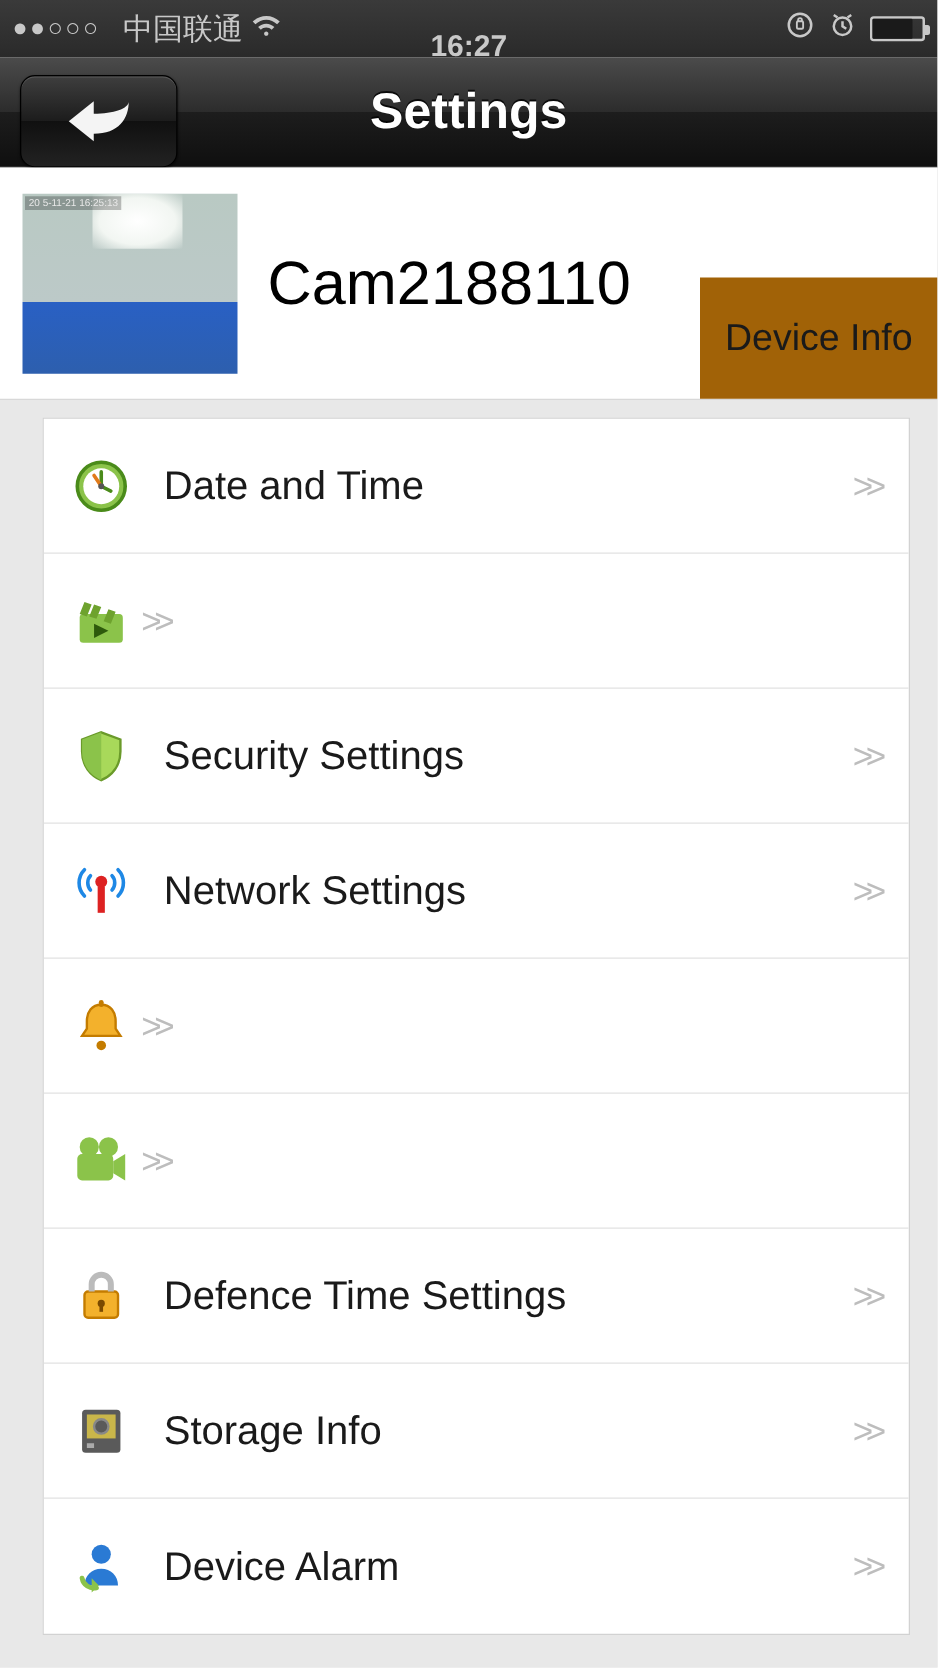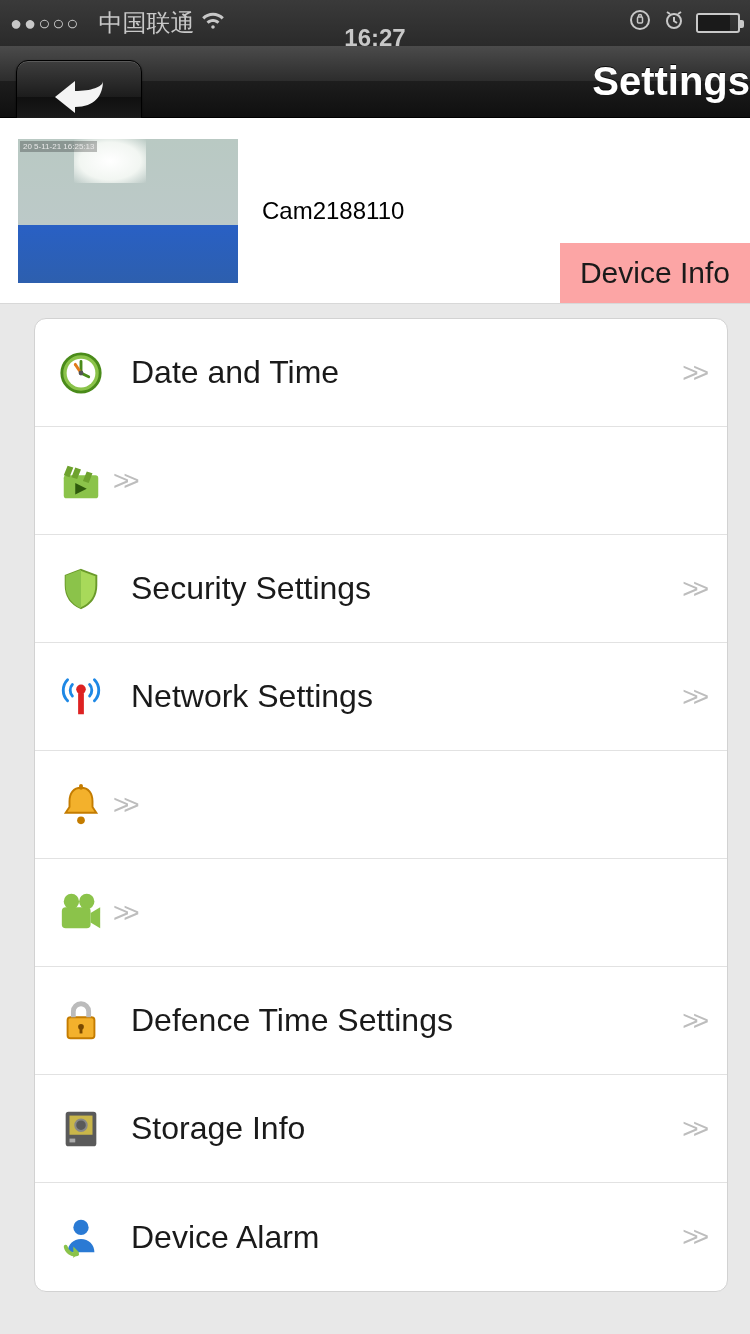--- a/index.html
+++ b/index.html
@@ -22,26 +22,26 @@
   .status-time { position: absolute; left: 50%; transform: translateX(-50%); font-weight: 600; margin-top: 30px; }
   .status-right { margin-left: auto; display: flex; align-items: center; gap: 10px; }
   .status-right svg { width: 24px; height: 24px; }
   .battery {
     width: 44px; height: 20px; border: 2px solid #c8c8c8; border-radius: 3px; position: relative;
   }
   .battery::after { content: ""; position: absolute; right: -6px; top: 5px; width: 4px; height: 8px; background: #c8c8c8; border-radius: 0 2px 2px 0; }
   .battery-fill { background: #1a1a1a; height: 100%; width: 80%; border-radius: 1px; }
   
   .nav-bar {
-    height: 72px;
+    height: 88px;
     background: linear-gradient(#4b4b4b,#2c2c2c 50%,#1d1d1d 50%,#0f0f0f);
     border-bottom: 1px solid #000;
     display: flex;
     align-items: center;
-    justify-content: flex-end;
+    justify-content: center;
     position: relative;
   }
   .nav-title { color: #fff; font-size: 40px; font-weight: 600; text-shadow: 0 -1px 0 rgba(0,0,0,.8); }
   .back-btn {
     position: absolute; left: 16px; top: 14px;
     width: 126px; height: 74px;
     border-radius: 12px;
     background: linear-gradient(#3e3e3e,#1c1c1c 50%,#101010 50%,#222);
     border: 1px solid #000;
     box-shadow: inset 0 1px 0 rgba(255,255,255,.15), 0 1px 2px rgba(0,0,0,.6);
@@ -52,45 +52,45 @@
   .cam-header {
     height: 186px;
     background: #fff;
     display: flex;
     align-items: center;
     padding-left: 18px;
     position: relative;
     border-bottom: 1px solid #d8d8d8;
   }
   .cam-thumb {
-    width: 220px; height: 144px;
+    width: 172px; height: 144px;
     background: linear-gradient(#b9c9c3 0%, #bcc9c8 60%, #2960c4 60%, #2d5fae 100%);
     position: relative;
     overflow: hidden;
   }
   
   .cam-thumb::before {
     content:""; position:absolute; left:56px; top:0; width:72px; height:44px;
     background: radial-gradient(ellipse at center, #fff 0%, #f2f6f2 60%, rgba(255,255,255,0) 100%);
   }
   .cam-thumb .overlay-text { position:absolute; top:2px; left:2px; font-size:8px; color:#e8e8e8; background:rgba(0,0,0,.25); padding:1px 3px; white-space:nowrap; }
-  .cam-name { font-size: 24px; font-weight: 500; color: #000; margin-left: 24px; }
+  .cam-name { font-size: 49px; font-weight: 500; color: #000; margin-left: 24px; }
   .device-info-btn {
     position: absolute; right: 0; bottom: 0;
-    width: 190px; height: 60px;
-    background: #fca5a5;
+    width: 190px; height: 97px;
+    background: #a16207;
     display: flex; align-items: center; justify-content: center;
     font-size: 30px; color: #1a1a1a; font-weight: 500; margin-left: 18px;
   }
   
   .card-wrapper { padding: 14px 22px 0 34px; }
   .card {
     background: #fff;
     border: 1px solid #d2d2d2;
-    border-radius: 12px;
+    border-radius: 0;
     overflow: hidden;
   }
   .row {
     height: 108px;
     display: flex;
     align-items: center;
     padding: 0 24px 0 14px;
     border-bottom: 1px solid #e2e2e2;
   }
   .row:last-child { border-bottom: none; }

